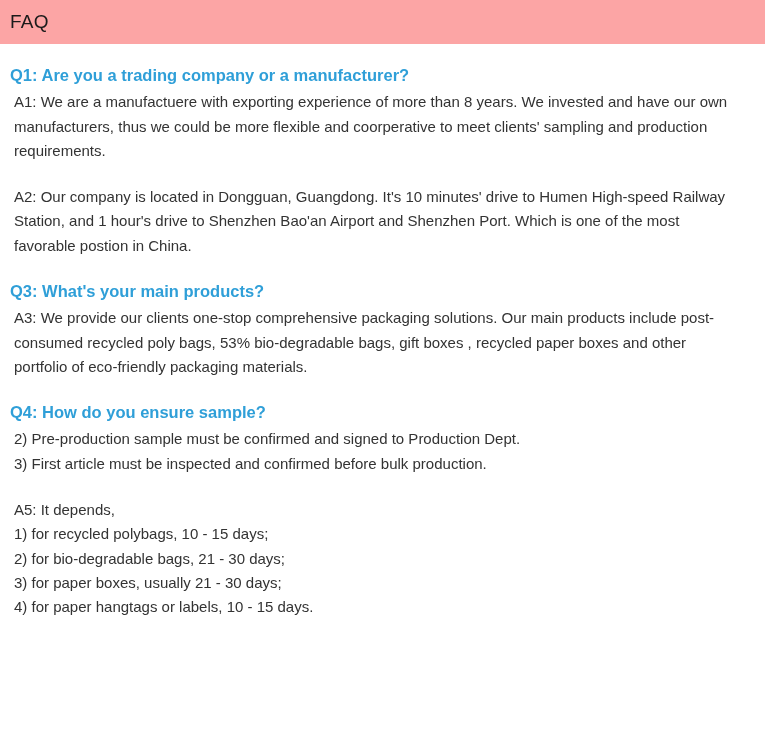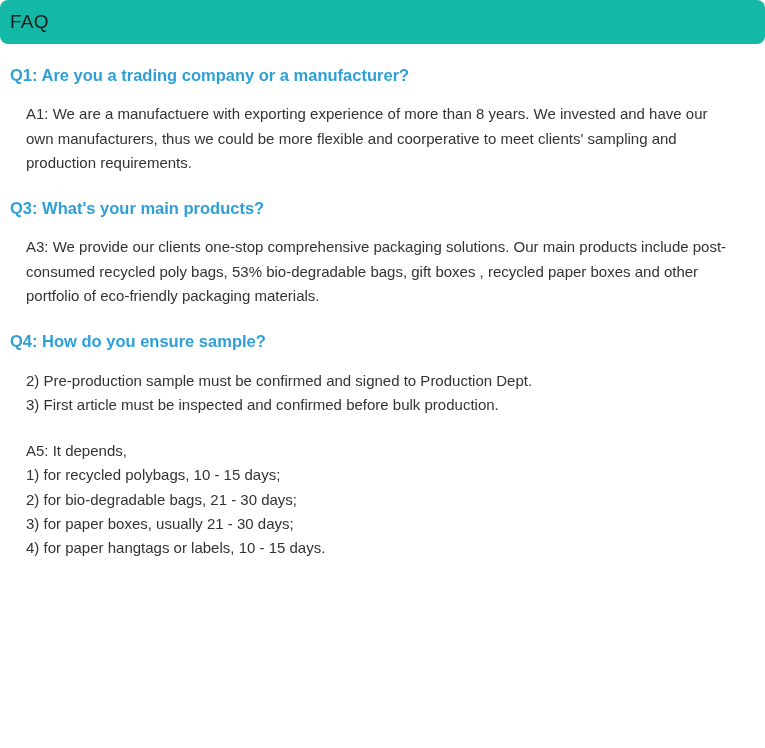--- a/index.html
+++ b/index.html
@@ -14,27 +14,26 @@
     color: #222222;
     overflow: hidden;
   }
   .page {
     width: 765px;
     height: 748px;
     position: relative;
     box-sizing: border-box;
   }
   .faq-header {
-    background: #14b8a6;
+    background: #fca5a5;
     height: 44px;
     display: flex;
     align-items: center;
     padding-left: 10px;
     box-sizing: border-box;
-    border-radius: 8px;
   }
   .faq-header-title {
     font-size: 19px;
     color: #1a1a1a;
     font-weight: normal;
     letter-spacing: 0.2px;
   }
   .faq-body {
     padding: 0 20px 0 10px;
     box-sizing: border-box;
@@ -49,21 +48,21 @@
     color: #2f9fd8;
     font-size: 16.5px;
     font-weight: bold;
     line-height: 1.35;
     margin: 0 0 4px 0;
   }
   .faq-answer {
     font-size: 15px;
     color: #333333;
     line-height: 1.62;
-    margin: 16px;
+    margin: 4px;
   }
   .faq-answer .aline {
     display: block;
   }
 </style>
 </head>
 <body>
 
 <div class="page">
 
@@ -74,20 +73,23 @@
   <div class="faq-body">
 
     <div class="faq-item">
       <p class="faq-question">Q1: Are you a trading company or a manufacturer?</p>
       <p class="faq-answer">
         <span class="aline">A1: We are a manufactuere with exporting experience of more than 8 years. We invested and have our own manufacturers, thus we could be more flexible and coorperative to meet clients' sampling and production requirements.</span>
       </p>
     </div>
 
     <div class="faq-item">
+      <p class="faq-answer">
+        <span class="aline">A2: Our company is located in Dongguan, Guangdong. It's 10 minutes' drive to Humen High-speed Railway Station, and 1 hour's drive to Shenzhen Bao'an Airport and Shenzhen Port. Which is one of the most favorable postion in China.</span>
+      </p>
     </div>
 
     <div class="faq-item">
       <p class="faq-question">Q3: What's your main products?</p>
       <p class="faq-answer">
         <span class="aline">A3: We provide our clients one-stop comprehensive packaging solutions. Our main products include post-consumed recycled poly bags, 53% bio-degradable bags, gift boxes , recycled paper boxes and other portfolio of eco-friendly packaging materials.</span>
       </p>
     </div>
 
     <div class="faq-item">

